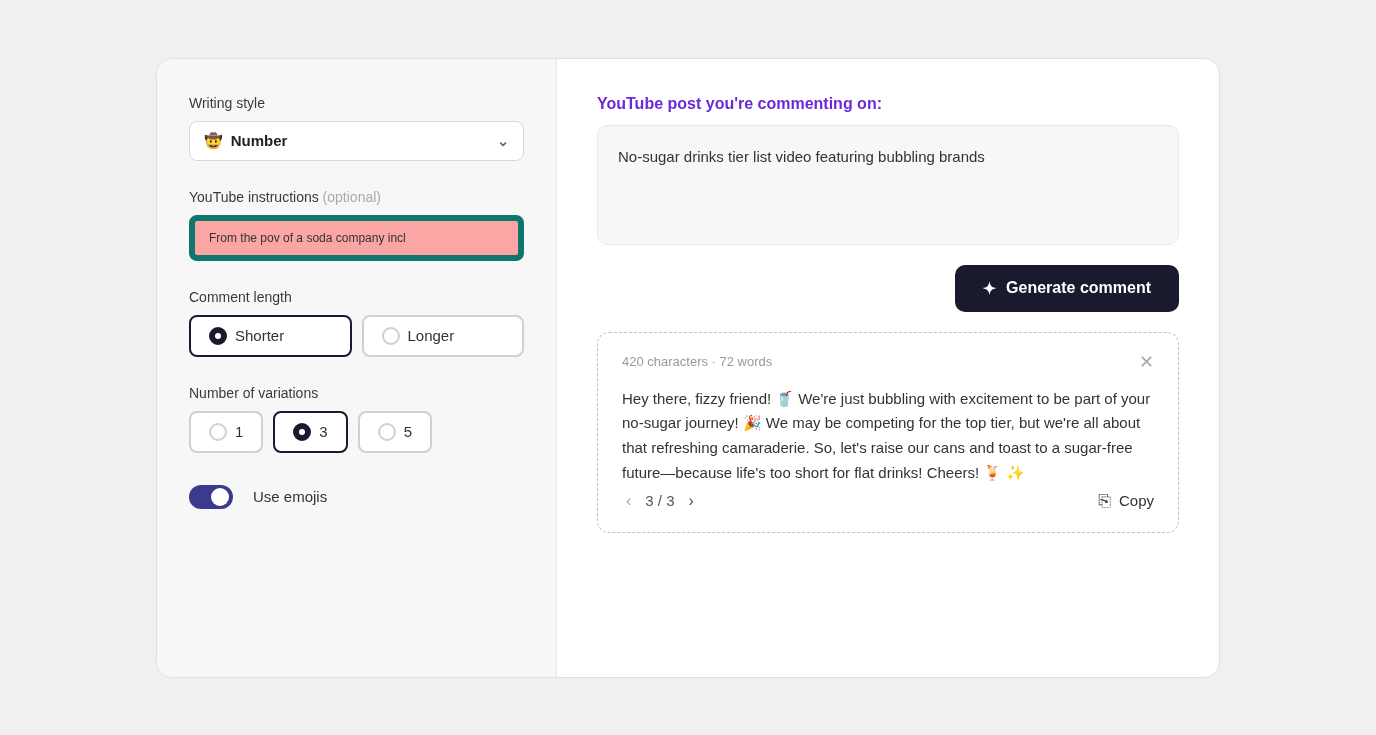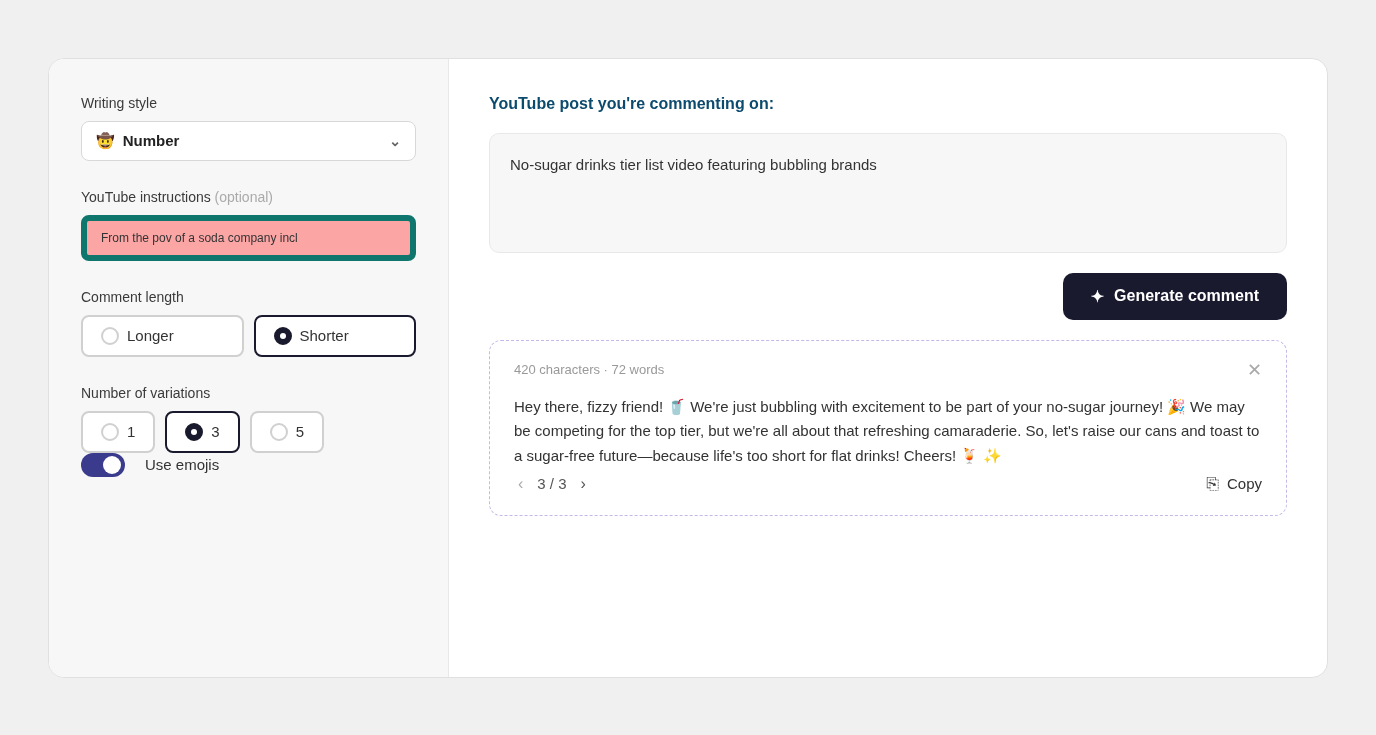--- a/index.html
+++ b/index.html
@@ -10,21 +10,21 @@
       align-items: center;
       justify-content: center;
       min-height: 100vh;
       padding: 20px;
     }
     .outer-card {
       background: #fff;
       border-radius: 16px;
       border: 1px solid #e0e0e0;
       display: flex;
-      width: 1280px;
+      width: 1064px;
       min-height: 620px;
       overflow: hidden;
     }
     
     .left-panel {
       width: 400px;
       min-width: 400px;
       background: #f7f7f8;
       padding: 36px 32px;
       border-right: 1px solid #e8e8e8;
@@ -114,21 +114,21 @@
       background: #1a1a2e;
     }
     .radio-dot.selected-dot::after {
       content: '';
       width: 6px;
       height: 6px;
       border-radius: 50%;
       background: #fff;
     }
     
-    .variations-section { }
+    .variations-section { margin-bottom: 32px; }
     .variations-group {
       display: flex;
       gap: 10px;
     }
     .variation-option {
       display: flex;
       align-items: center;
       gap: 8px;
       border: 2px solid #d0d0d0;
       border-radius: 8px;
@@ -176,22 +176,22 @@
     .right-panel {
       flex: 1;
       padding: 36px 40px;
       display: flex;
       flex-direction: column;
       gap: 20px;
     }
     .right-section-label {
       font-size: 16px;
       font-weight: 600;
-      color: #0c4a6e;
-      margin-bottom: 20px;
+      color: #6d28d9;
+      margin-bottom: 12px;
     }
     .youtube-input-box {
       background: #f7f7f8;
       border: 1px solid #e8e8e8;
       border-radius: 10px;
       padding: 20px;
       min-height: 120px;
       font-size: 15px;
       color: #333;
       line-height: 1.5;
@@ -305,27 +305,27 @@
       <div class="section-label">
         <span>YouTube instructions</span>
         <span class="optional">(optional)</span>
       </div>
       <input class="text-input" type="text" value="From the pov of a soda company incl" placeholder="From the pov of a soda company incl" style="">
     </div>
 
     <div class="length-section">
       <div class="section-label">Comment length</div>
       <div class="radio-group">
+        <div class="radio-option selected">
+          <div class="radio-dot selected-dot"></div>
+          <span>Shorter</span>
+        </div>
         <div class="radio-option">
           <div class="radio-dot"></div>
           <span>Longer</span>
-        </div>
-        <div class="radio-option selected">
-          <div class="radio-dot selected-dot"></div>
-          <span>Shorter</span>
         </div>
       </div>
     </div>
 
     <div class="variations-section">
       <div class="section-label">Number of variations</div>
       <div class="variations-group">
         <div class="variation-option">
           <div class="radio-dot"></div>
           <span>1</span>

